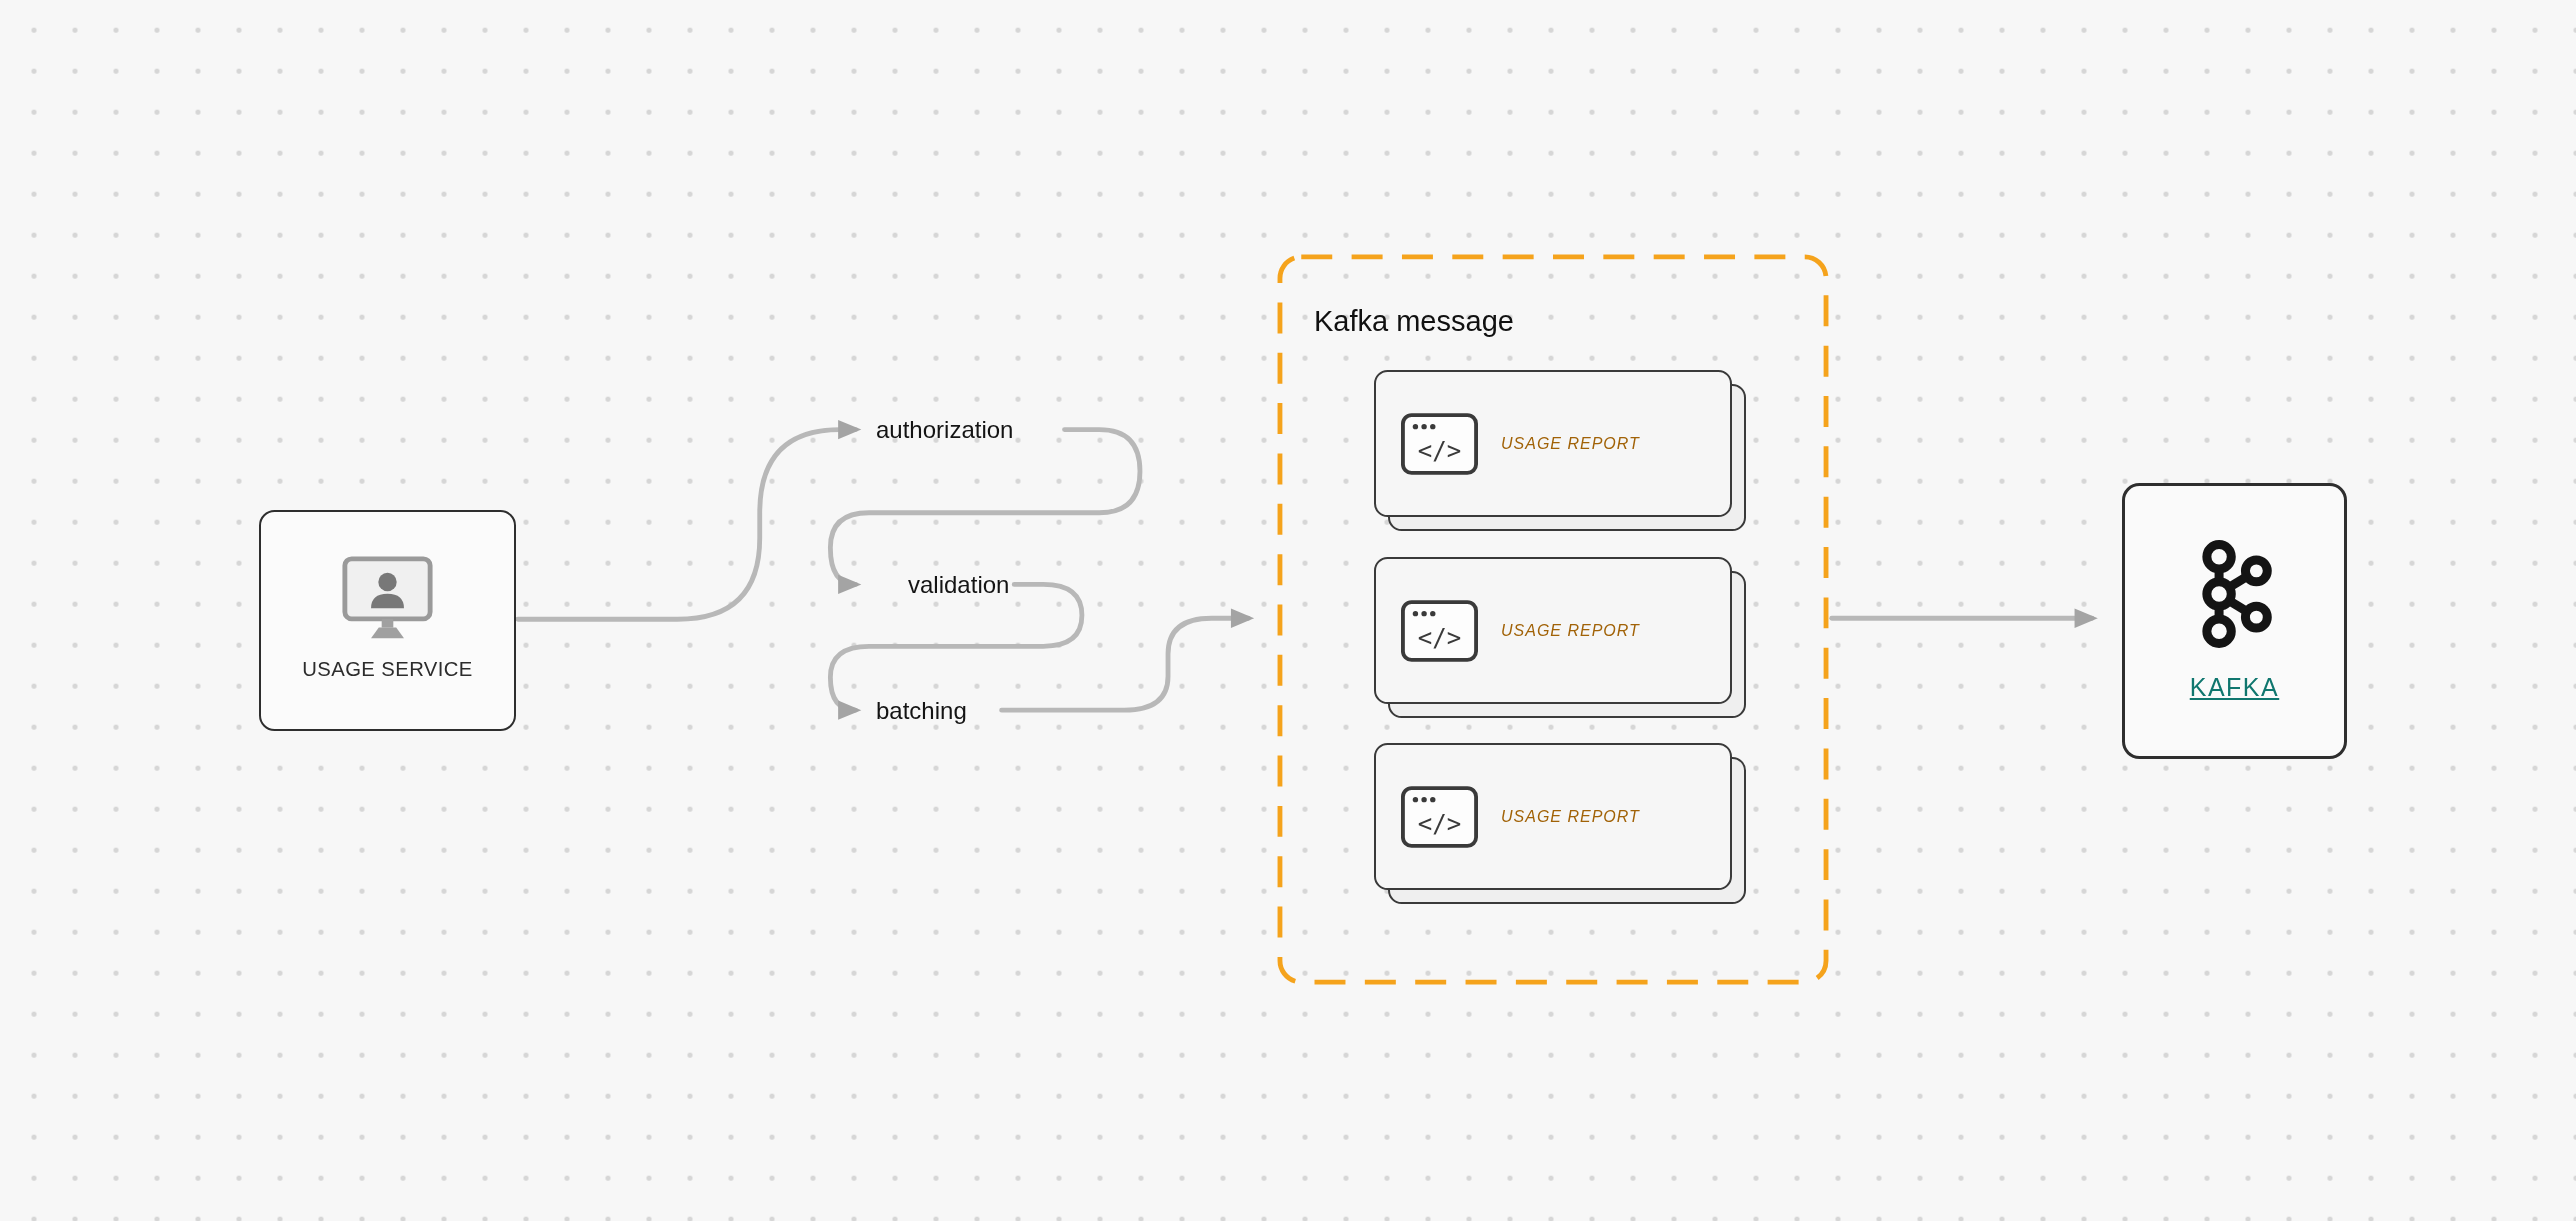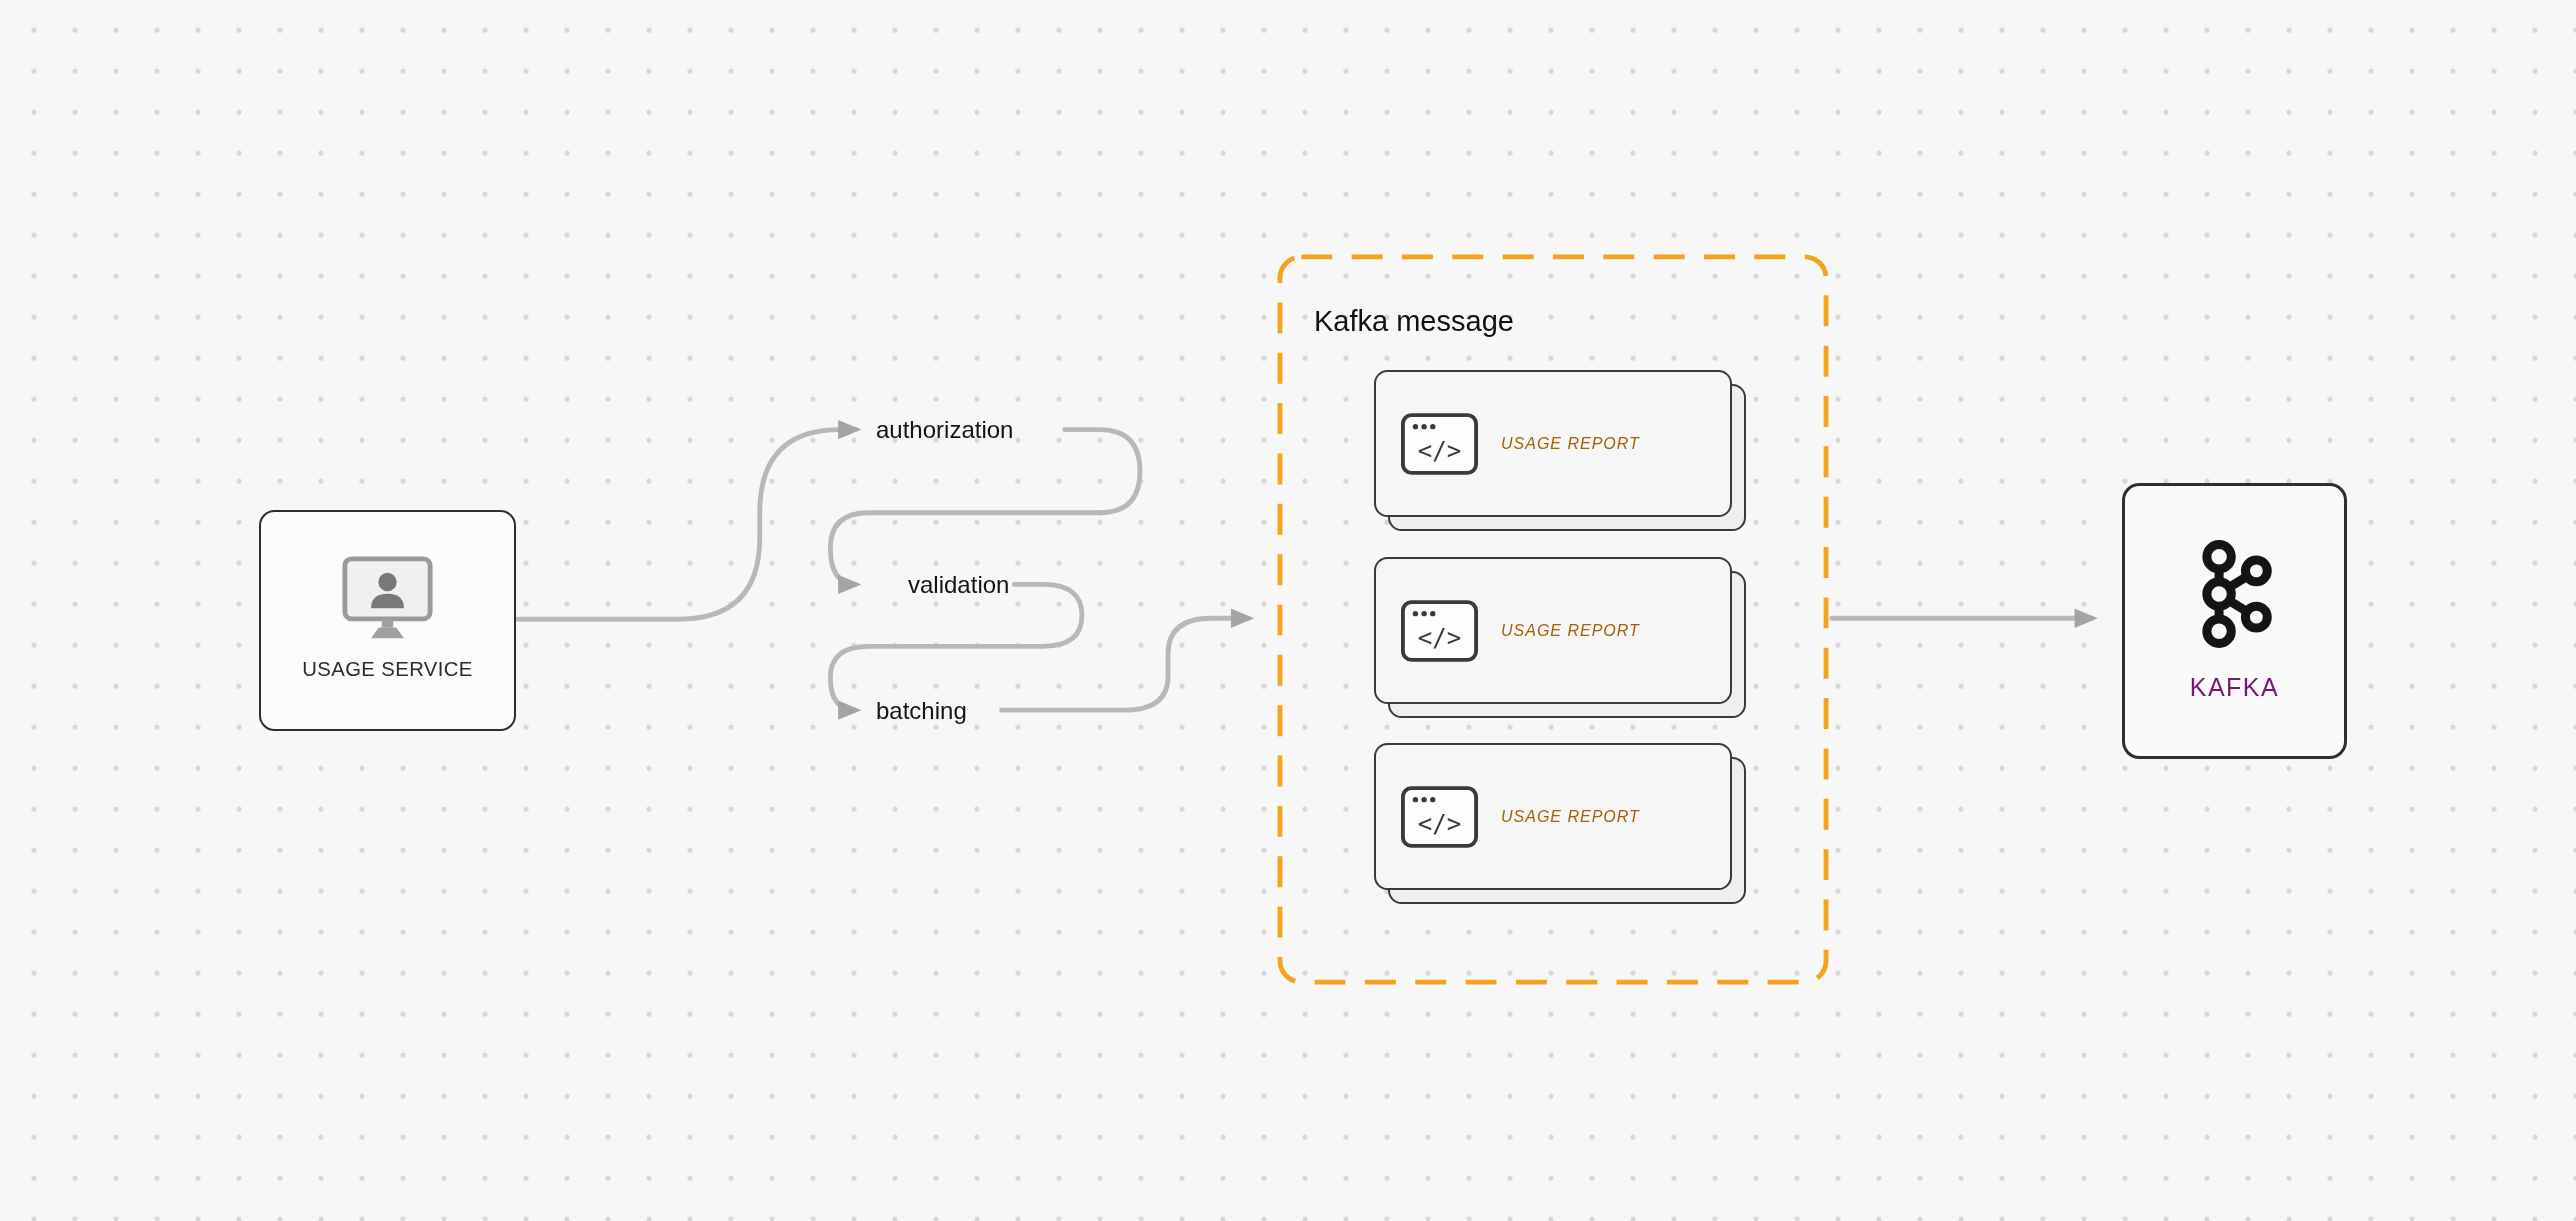--- a/index.html
+++ b/index.html
@@ -53,21 +53,21 @@
   .card-label {
     font-style:italic; font-size:16px; font-weight:500; letter-spacing:1px; color:#a16207;
   }
 
   
   .kafka-node {
     left:2122px; top:483px; width:225px; height:276px;
     border-width:3.9px; border-radius:17.4px; background:#fafafa;
     justify-content:center; gap:25px;
   }
-  .kafka-label { font-size:25px; font-weight:500; letter-spacing:1.5px; color:#701a75; }
+  .kafka-label { font-size:25px; font-weight:500; letter-spacing:1.5px; color:#0f766e;text-decoration:underline; }
 
   
   .arrows { position:absolute; left:0; top:0; pointer-events:none; }
 </style>
 </head>
 <body>
 
 <div class="canvas">
 
   <svg class="arrows" width="2576" height="1221" viewBox="0 0 2662 1262">

